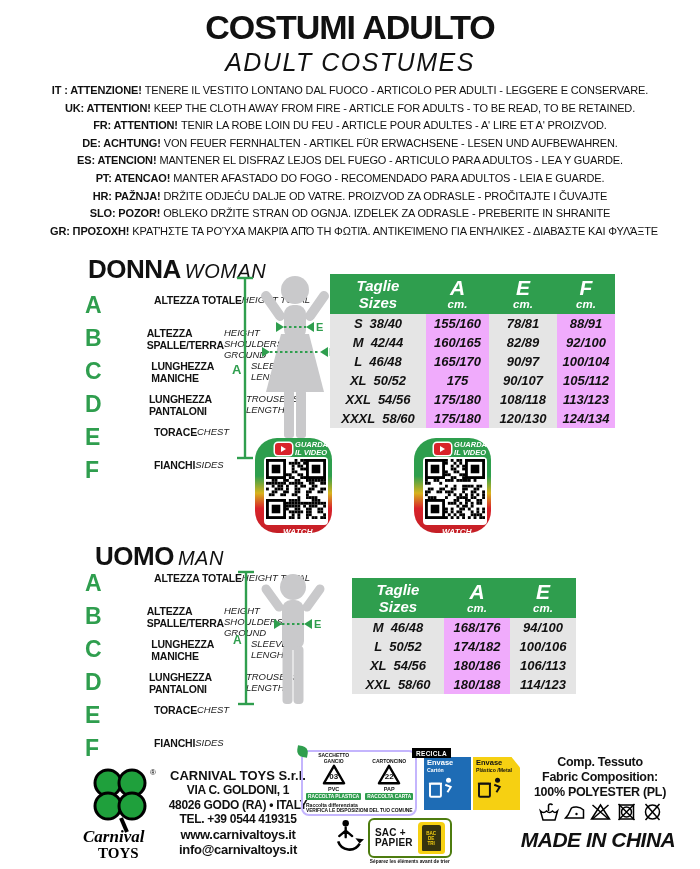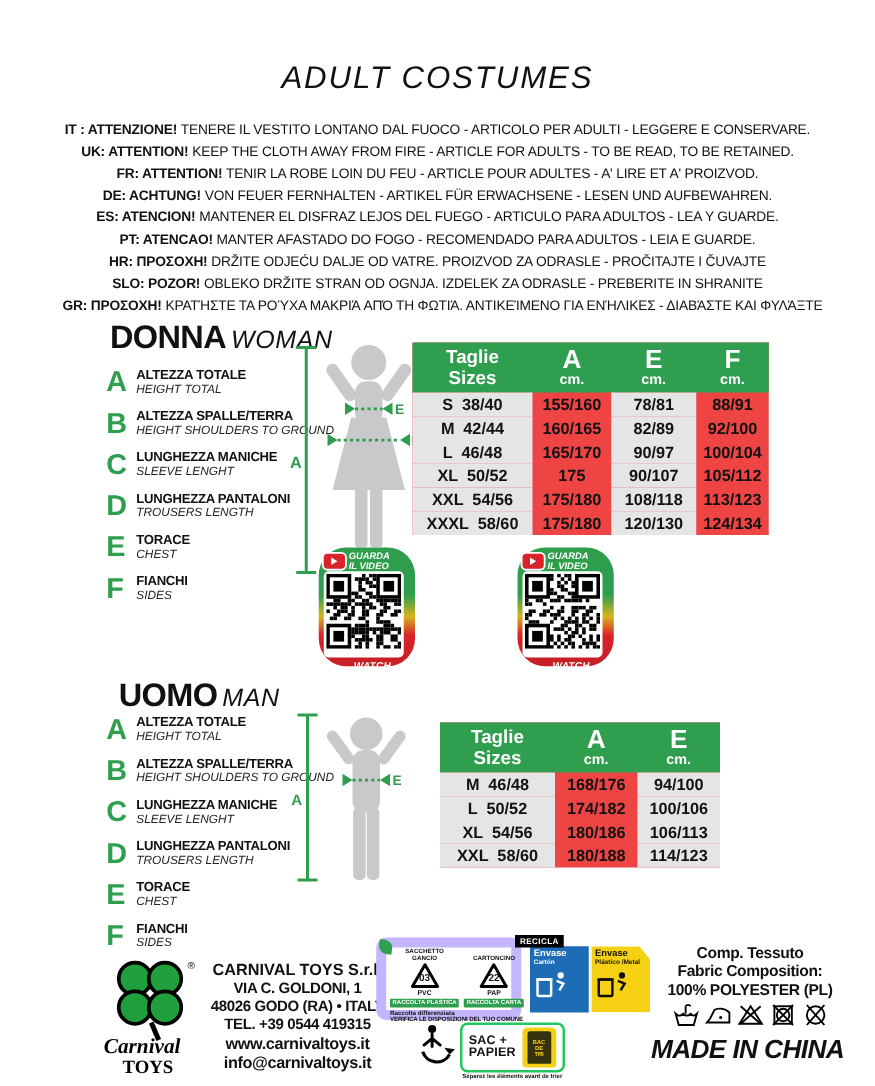--- a/index.html
+++ b/index.html
@@ -6,72 +6,72 @@
   html,body { background:#fff; }
   body { font-family:"Liberation Sans", sans-serif; color:#111; }
   .page { position:relative; width:700px; height:869px; background:#fff; overflow:hidden; margin:0 auto; }
   .abs { position:absolute; }
 
   
   .title { left:0; top:8px; width:700px; text-align:center; font-size:34px; font-weight:900; letter-spacing:-1px; }
   .subtitle { left:0; top:48px; width:700px; text-align:center; font-size:25px; font-style:italic; font-weight:500; letter-spacing:1.5px; }
 
   
-  .warnings { left:50px; top:96px; width:600px; }
+  .warnings { left:50px; top:82px; width:600px; }
   .warn { text-align:center; font-size:11px; line-height:17.6px; letter-spacing:-0.15px; white-space:nowrap; }
   .warn b { font-weight:800; margin-right:3px; }
 
   
   .sec-head { font-size:26px; font-weight:900; letter-spacing:-0.5px; }
   .sec-head .sub { font-size:20px; font-weight:400; font-style:italic; letter-spacing:0.5px; margin-left:4px; }
 
   
   .measures { width:235px; display:flex; flex-direction:column; }
   .measure { display:flex; align-items:flex-start; height:33px; }
   .mletter { width:24px; font-size:23px; line-height:23px; font-weight:800; color:#2f9e4e; }
-  .mtext { display:flex; flex-direction:column; }
+  .mtext { display:flex; flex-direction:row;margin-left:45px; }
   .mit { font-size:10.5px; font-weight:800; letter-spacing:-0.2px; line-height:12px; }
   .men { font-size:9.5px; font-style:italic; line-height:11px; color:#222; }
 
   
-  .stable { background:#ef4444; }
+  .stable { background:#f0abfc;font-style:italic; }
   .thead { display:grid; color:#fff; background:#2f9e4e; }
   .thead .hc { display:flex; flex-direction:column; align-items:center; justify-content:center; padding:3px 0; }
   .h-sizes { font-size:15px; font-weight:600; line-height:17px; }
   .h-letter { font-size:21px; font-weight:800; line-height:20px; }
   .h-unit { font-size:11.5px; font-weight:600; line-height:12px; }
   .trow { display:grid; }
   .cell { display:flex; align-items:center; justify-content:center; font-size:13px; font-weight:600; height:19px; }
   .c-sizes { background:#e5e5e5; gap:7px; }
   .c-sizes b { font-weight:800; }
   .c-e { background:#e5e5e5; }
   .wgrid { grid-template-columns:96px 63px 68px 58px; }
   .mgrid { grid-template-columns:92px 66px 66px; }
 
   
   .fig svg { display:block; }
 
   
   .qr-badge { width:77px; height:95px; border-radius:22px; padding:3px 4px;
     background:linear-gradient(180deg,#2e9e4d 0%, #2e9e4d 40%, #d7b31e 58%, #d8232a 74%, #c41f26 100%);
-    display:flex; flex-direction:column; align-items:flex-start; }
+    display:flex; flex-direction:column; align-items:flex-end; }
   .qr-top { display:flex; align-items:center; gap:3px; height:18px; }
   .yt-btn { width:17px; height:12px; background:#d8232a; border-radius:3px; display:flex; align-items:center; justify-content:center; box-shadow:0 0 0 1.5px #fff; }
   .yt-btn::after { content:""; display:block; width:0; height:0; border-left:5px solid #fff; border-top:3.5px solid transparent; border-bottom:3.5px solid transparent; }
   .qr-top-text { color:#fff; font-size:7.5px; font-weight:800; font-style:italic; line-height:7.5px; text-align:left; }
   .qr-box { background:#fff; border-radius:4px; padding:2px; margin-top:1px; }
   .qr-bottom { color:#fff; font-size:8px; font-weight:800; font-style:italic; margin-top:2px; letter-spacing:0.2px;margin-left:24px; }
 
   
   .company { width:150px; text-align:center; }
   .co-name { font-size:13px; font-weight:700; line-height:15px; }
   .co-line { font-size:12px; font-weight:600; line-height:14.5px; letter-spacing:-0.3px; }
   .co-strong { font-size:13px; font-weight:800; line-height:15px; letter-spacing:-0.3px; }
 
-  .rec-it { width:116px; height:66px; border:8px solid #c4b5fd; border-radius:8px; padding:1px 3px; }
+  .rec-it { width:116px; height:66px; border:2px solid #c4b5fd; border-radius:8px; padding:1px 3px; }
   .rec-leaf { position:absolute; left:-6px; top:-6px; width:11px; height:11px; background:#2f9e4e; border-radius:0 60% 0 60%; transform:rotate(10deg); }
   .rec-cols { display:grid; grid-template-columns:1fr 1fr; column-gap:4px; }
   .rec-col { display:flex; flex-direction:column; align-items:center; }
   .rec-label { font-size:5px; font-weight:700; line-height:5.5px; text-align:center; height:11px; display:flex; flex-direction:column; justify-content:flex-end; }
   .rec-sym { position:relative; width:30px; height:22px; }
   .rec-sym .num { position:absolute; left:0; top:8px; width:30px; text-align:center; font-size:8px; font-weight:800; }
   .rec-mat { font-size:5.5px; font-weight:800; line-height:6px; }
   .rec-badge { margin-top:1px; background:#2f9e4e; color:#fff; font-size:4.8px; font-weight:800; padding:1px 2px; border-radius:1px; white-space:nowrap; }
   .rec-note1 { font-size:5px; font-weight:700; margin-top:1.5px; }
   .rec-note2 { font-size:4.9px; font-weight:700; letter-spacing:-0.1px; white-space:nowrap; }
@@ -80,53 +80,54 @@
   .recicla-tab { position:absolute; left:0; top:0; background:#000; color:#fff; font-size:6.5px; font-weight:800; padding:1.5px 4px; letter-spacing:0.3px; z-index:2; }
   .es-panels { position:absolute; left:0; top:9px; display:flex; gap:2px;padding-left:12px; }
   .es-panel { width:47px; height:53px; padding:2px 3px; }
   .es-blue { background:#1e6cb5; color:#fff; }
   .es-yellow { background:#f6d012; color:#111; clip-path:polygon(0 0, 82% 0, 100% 20%, 100% 100%, 0 100%); }
   .es-t1 { font-size:7.5px; font-weight:800; line-height:8px; }
   .es-t2 { font-size:5.2px; font-weight:600; line-height:6px; }
   .es-panel svg { margin-top:3px; }
 
   .rec-fr { display:flex; align-items:flex-start; gap:4px; }
-  .fr-box { border:2px solid #22c55e; border-radius:6px; background:#fff; padding:2px 5px; display:flex; align-items:center; gap:5px; }
+  .fr-box { border:2px solid #4d7c0f; border-radius:6px; background:#fff; padding:2px 5px; display:flex; align-items:center; gap:5px; }
   .fr-sac { font-size:10px; font-weight:800; line-height:10.5px; letter-spacing:0.2px; }
   .fr-bin { width:27px; height:32px; background:#f6d012; border-radius:4px 4px 3px 3px; display:flex; align-items:center; justify-content:center; }
   .fr-bin-inner { width:19px; height:26px; background:#35330f; border-radius:2px 2px 1px 1px; color:#f6d012; font-size:4.6px; font-weight:800; line-height:5px; display:flex; flex-direction:column; align-items:center; justify-content:center; text-align:center; }
   .fr-caption { font-size:4.8px; font-weight:600; text-align:center; margin-top:1px; }
 
   .composition { width:180px; text-align:center; }
   .comp-line { font-size:12.5px; font-weight:800; line-height:15px; letter-spacing:-0.3px; }
   .care-row { display:flex; gap:3px; align-items:center; justify-content:center; margin-top:2px; }
   .made { font-size:21px; font-weight:900; font-style:italic; letter-spacing:-0.5px; text-align:center; width:200px; }
 </style>
 </head>
 <body>
 
 <div class="page">
 
+  <div class="abs title">COSTUMI ADULTO</div>
   <div class="abs subtitle">ADULT COSTUMES</div>
 
   <div class="abs warnings">
 
       <div class="warn"><b>IT : ATTENZIONE!</b><span>TENERE IL VESTITO LONTANO DAL FUOCO - ARTICOLO PER ADULTI - LEGGERE E CONSERVARE.</span></div>
 
       <div class="warn"><b>UK: ATTENTION!</b><span>KEEP THE CLOTH AWAY FROM FIRE - ARTICLE FOR ADULTS - TO BE READ, TO BE RETAINED.</span></div>
 
       <div class="warn"><b>FR: ATTENTION!</b><span>TENIR LA ROBE LOIN DU FEU - ARTICLE POUR ADULTES - A' LIRE ET A' PROIZVOD.</span></div>
 
       <div class="warn"><b>DE: ACHTUNG!</b><span>VON FEUER FERNHALTEN - ARTIKEL FÜR ERWACHSENE - LESEN UND AUFBEWAHREN.</span></div>
 
       <div class="warn"><b>ES: ATENCION!</b><span>MANTENER EL DISFRAZ LEJOS DEL FUEGO - ARTICULO PARA ADULTOS - LEA Y GUARDE.</span></div>
 
       <div class="warn"><b>PT: ATENCAO!</b><span>MANTER AFASTADO DO FOGO - RECOMENDADO PARA ADULTOS - LEIA E GUARDE.</span></div>
 
-      <div class="warn"><b>HR: ΠΡΟΣΟΧΗ!</b><span>DRŽITE ODJEĆU DALJE OD VATRE. PROIZVOD ZA ODRASLE - PROČITAJTE I ČUVAJTE</span></div>
+      <div class="warn"><b>HR: PAŽNJA!</b><span>DRŽITE ODJEĆU DALJE OD VATRE. PROIZVOD ZA ODRASLE - PROČITAJTE I ČUVAJTE</span></div>
 
       <div class="warn"><b>SLO: POZOR!</b><span>OBLEKO DRŽITE STRAN OD OGNJA. IZDELEK ZA ODRASLE - PREBERITE IN SHRANITE</span></div>
 
       <div class="warn"><b>GR: ΠΡΟΣΟΧΗ!</b><span>ΚΡΑΤΉΣΤΕ ΤΑ ΡΟΎΧΑ ΜΑΚΡΙΆ ΑΠΌ ΤΗ ΦΩΤΙΆ. ΑΝΤΙΚΕΊΜΕΝΟ ΓΙΑ ΕΝΉΛΙΚΕΣ - ΔΙΑΒΆΣΤΕ ΚΑΙ ΦΥΛΆΞΤΕ</span></div>
     </div>
 
   <div class="abs sec-head" style="left:88px; top:254px;">
     <span>DONNA</span><span class="sub">WOMAN</span>
   </div>
 

